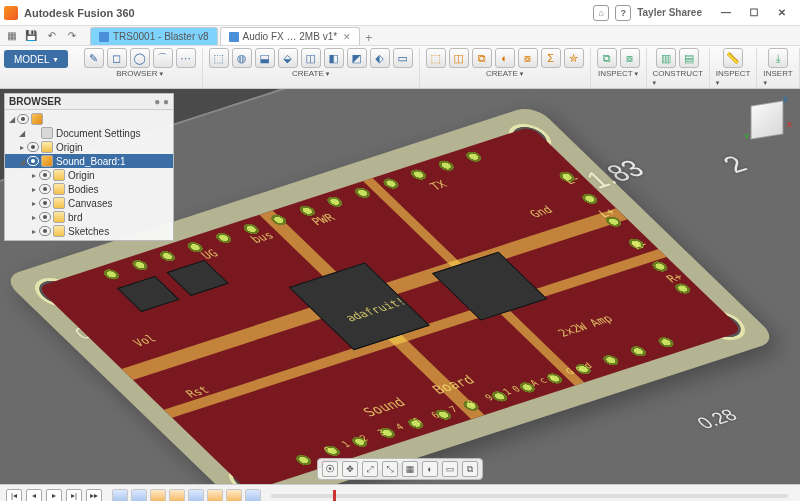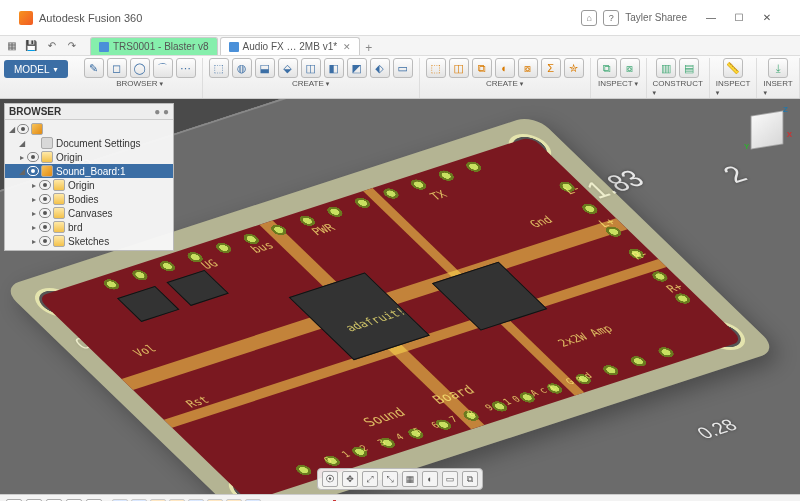--- a/index.html
+++ b/index.html
@@ -1,31 +1,31 @@
 <!DOCTYPE html>
 <html><head>
 <meta charset="utf-8">
 <style>
 * { box-sizing: border-box; margin: 0; padding: 0; font-family: "Segoe UI", Arial, sans-serif; }
 html, body { width: 800px; height: 501px; overflow: hidden; background: #f0f0f0; }
 
 
-.titlebar { height: 36px; background: #fff; display: flex; align-items: center; padding: 0 19px; border-bottom: 1px solid #ddd; }
+.titlebar { height: 26px; background: #fff; display: flex; align-items: center; padding: 0 4px; border-bottom: 1px solid #ddd; font-weight: bold; }
 .titlebar .app-icon { width: 14px; height: 14px; background: linear-gradient(135deg,#f7931e,#f15a24); border-radius: 2px; margin-right: 6px; }
 .titlebar .title { font-size: 11px; color: #555; flex: 0 0 auto; }
 .titlebar .spacer { flex: 1; }
 .titlebar .user { font-size: 10px; color: #666; margin-right: 10px; }
 .titlebar .win-btn { width: 28px; height: 20px; display: flex; align-items: center; justify-content: center; font-size: 10px; color: #555; }
 .titlebar .hicon { width:16px; height:16px; border:1px solid #999; border-radius:3px; margin-right:6px; display:flex; align-items:center; justify-content:center; font-size:9px; color:#666; }
 
 
 .qarow { height: 20px; background: #f5f5f5; display: flex; align-items: center; padding: 0 4px; border-bottom: 1px solid #ddd; }
 .qarow .qbtn { width:16px; height:16px; margin-right:4px; display:flex; align-items:center; justify-content:center; font-size:10px; color:#666; }
 .tabstrip { display:flex; align-items:flex-end; height:100%; margin-left:6px; }
-.doc-tab { height:18px; padding:0 8px; font-size:10px; display:flex; align-items:center; background:#86efac; border:1px solid #ccc; border-bottom:none; margin-right:2px; border-radius:3px 3px 0 0; color:#555; }
+.doc-tab { height:18px; padding:0 8px; font-size:10px; display:flex; align-items:center; background:#7dd3fc; border:1px solid #ccc; border-bottom:none; margin-right:2px; border-radius:3px 3px 0 0; color:#555; }
 .doc-tab.active { background:#fff; }
 .doc-tab .tab-icon{ width:10px;height:10px;background:#4a90d9;margin-right:4px;border-radius:1px;}
 .doc-tab .x { margin-left:6px; font-size:9px; color:#888;}
 .tab-add { width:14px; text-align:center; font-size:12px; color:#888; }
 
 
 .ribbonwrap { background: linear-gradient(#fbfbfb,#ececec); border-bottom:1px solid #ccc; }
 .ribbon { height: 42px; display:flex; align-items:flex-start; padding:2px 4px 0 4px; }
 .model-btn { background:#3b6ea5; color:#fff; font-size:10px; padding:3px 10px; border-radius:3px; display:flex; align-items:center; height:18px; margin-top:2px; margin-right:10px; }
 .model-btn::after{content:"▾"; font-size:8px; margin-left:4px;}

